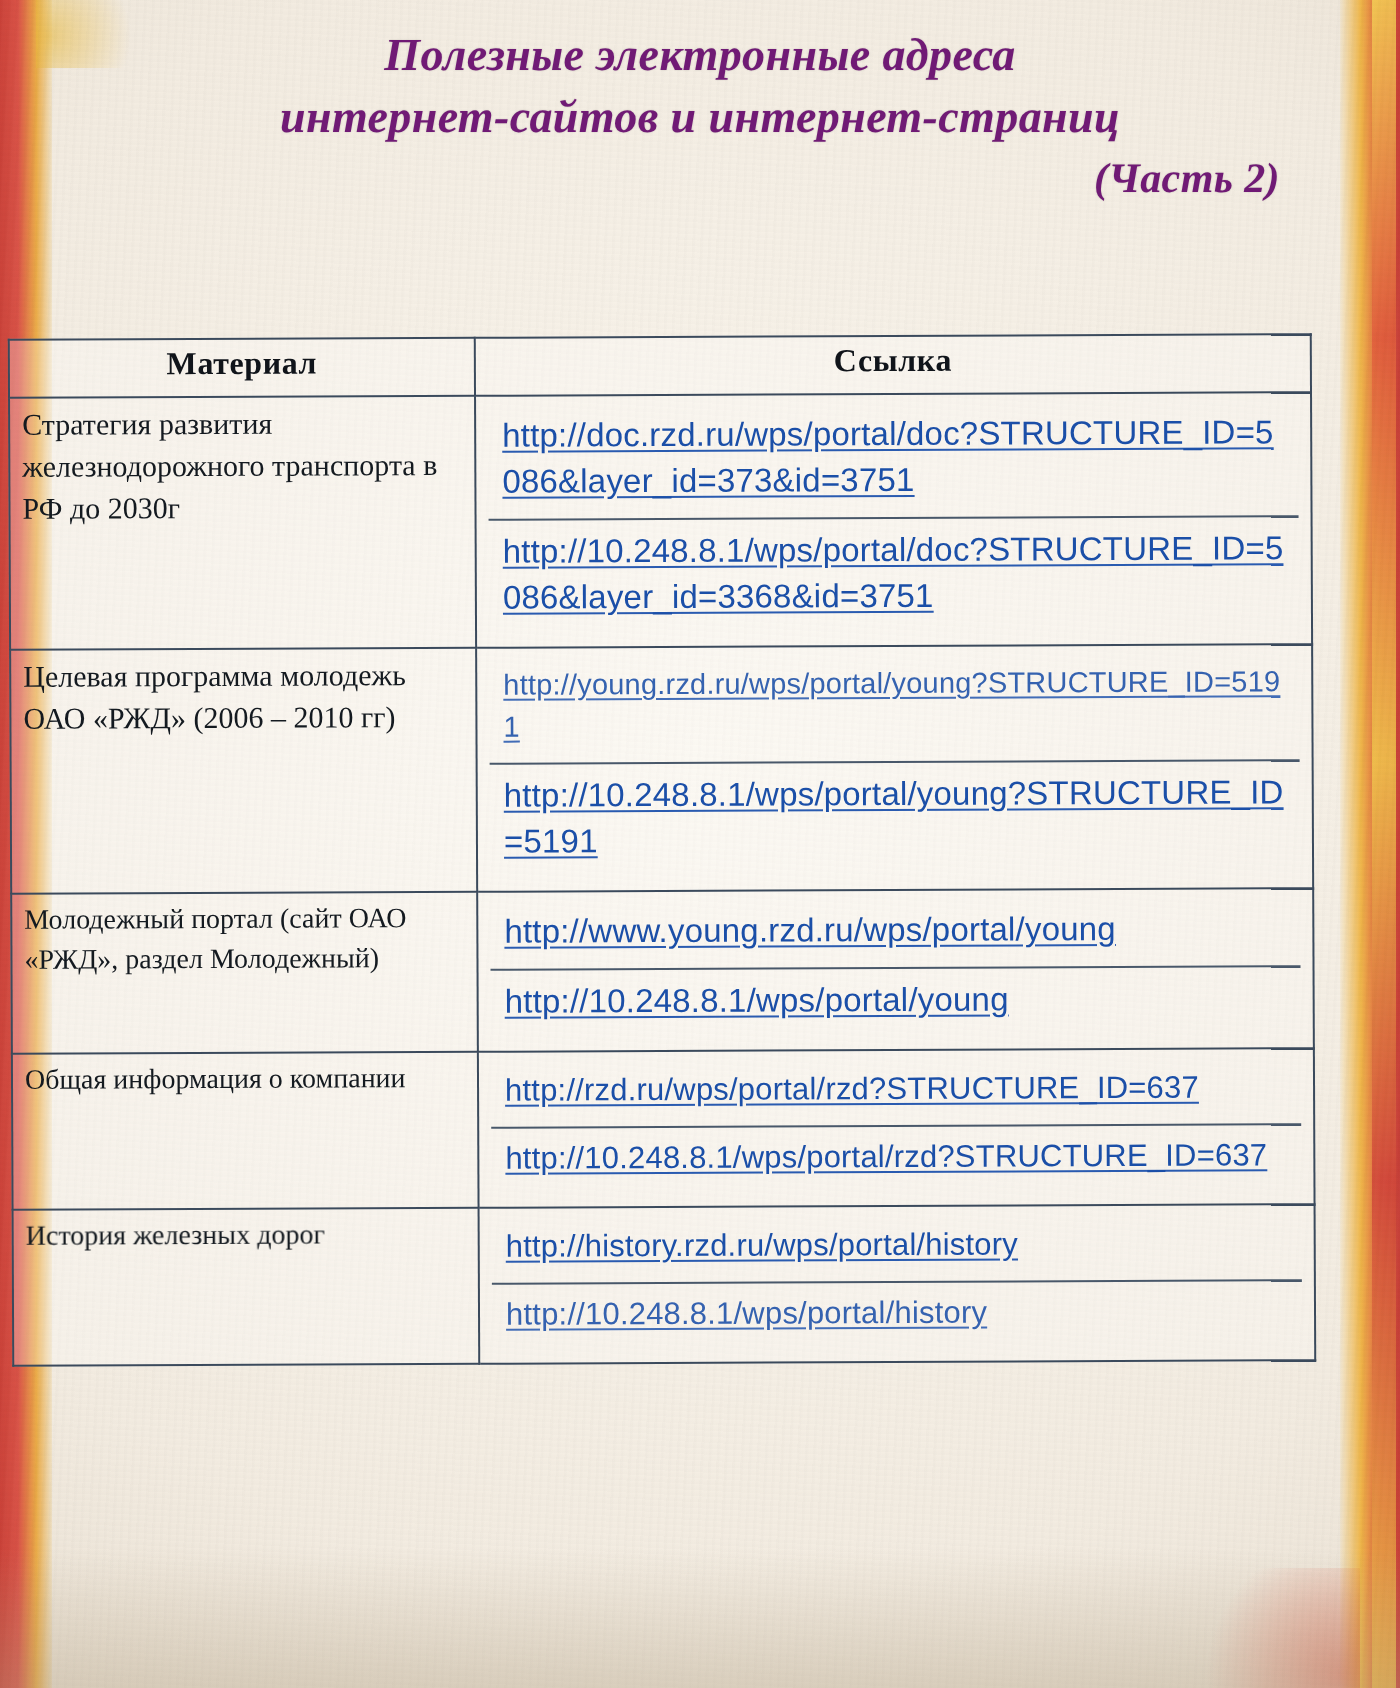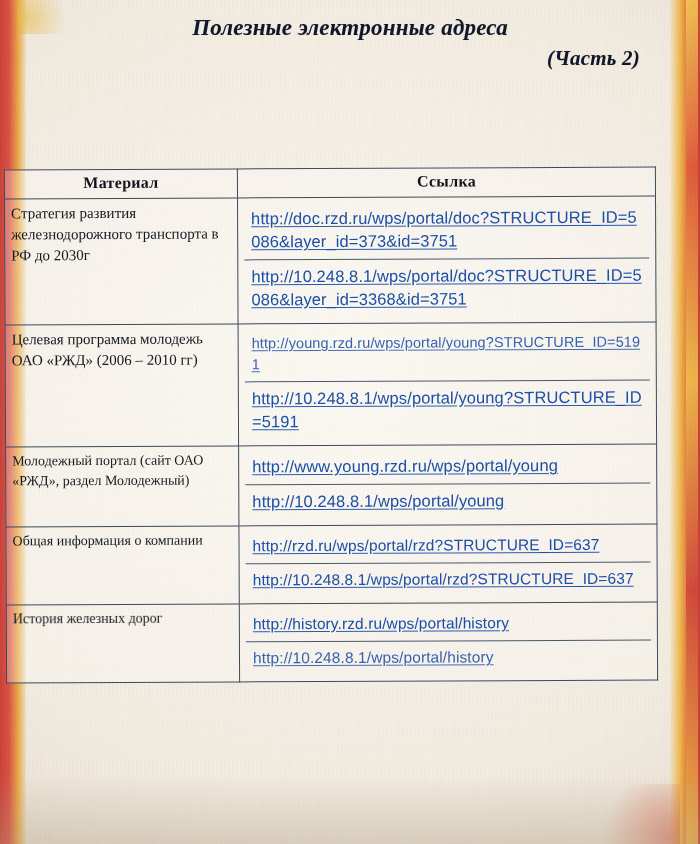--- a/index.html
+++ b/index.html
@@ -76,21 +76,21 @@
     pointer-events: none;
   }
 
   
   .title-block {
     position: absolute;
     left: 60px;
     right: 60px;
     top: 12px;
     text-align: center;
-    color: #0f172a;
+    color: #701a75;
   }
   .title-line {
     font-family: "Liberation Serif", serif;
     font-weight: bold;
     font-style: italic;
     font-size: 23px;
     line-height: 31px;
     letter-spacing: 0.2px;
     text-shadow: 0 0 1px rgba(0,0,0,0.18);
   }
@@ -183,20 +183,21 @@
 <div class="photo"></div>
 <div class="edge-left"></div>
 <div class="edge-right"></div>
 <div class="corner-tl"></div>
 <div class="corner-br"></div>
 <div class="paper-noise"></div>
 <div class="bottom-shade"></div>
 
 <div class="title-block">
   <div class="title-line">Полезные электронные адреса</div>
+  <div class="title-line">интернет-сайтов и интернет-страниц</div>
   <div class="title-line part">(Часть 2)</div>
 </div>
 
 <div class="table-wrap">
   <table class="doc">
     <colgroup>
       <col class="c-mat">
       <col class="c-link">
     </colgroup>
     <thead>

